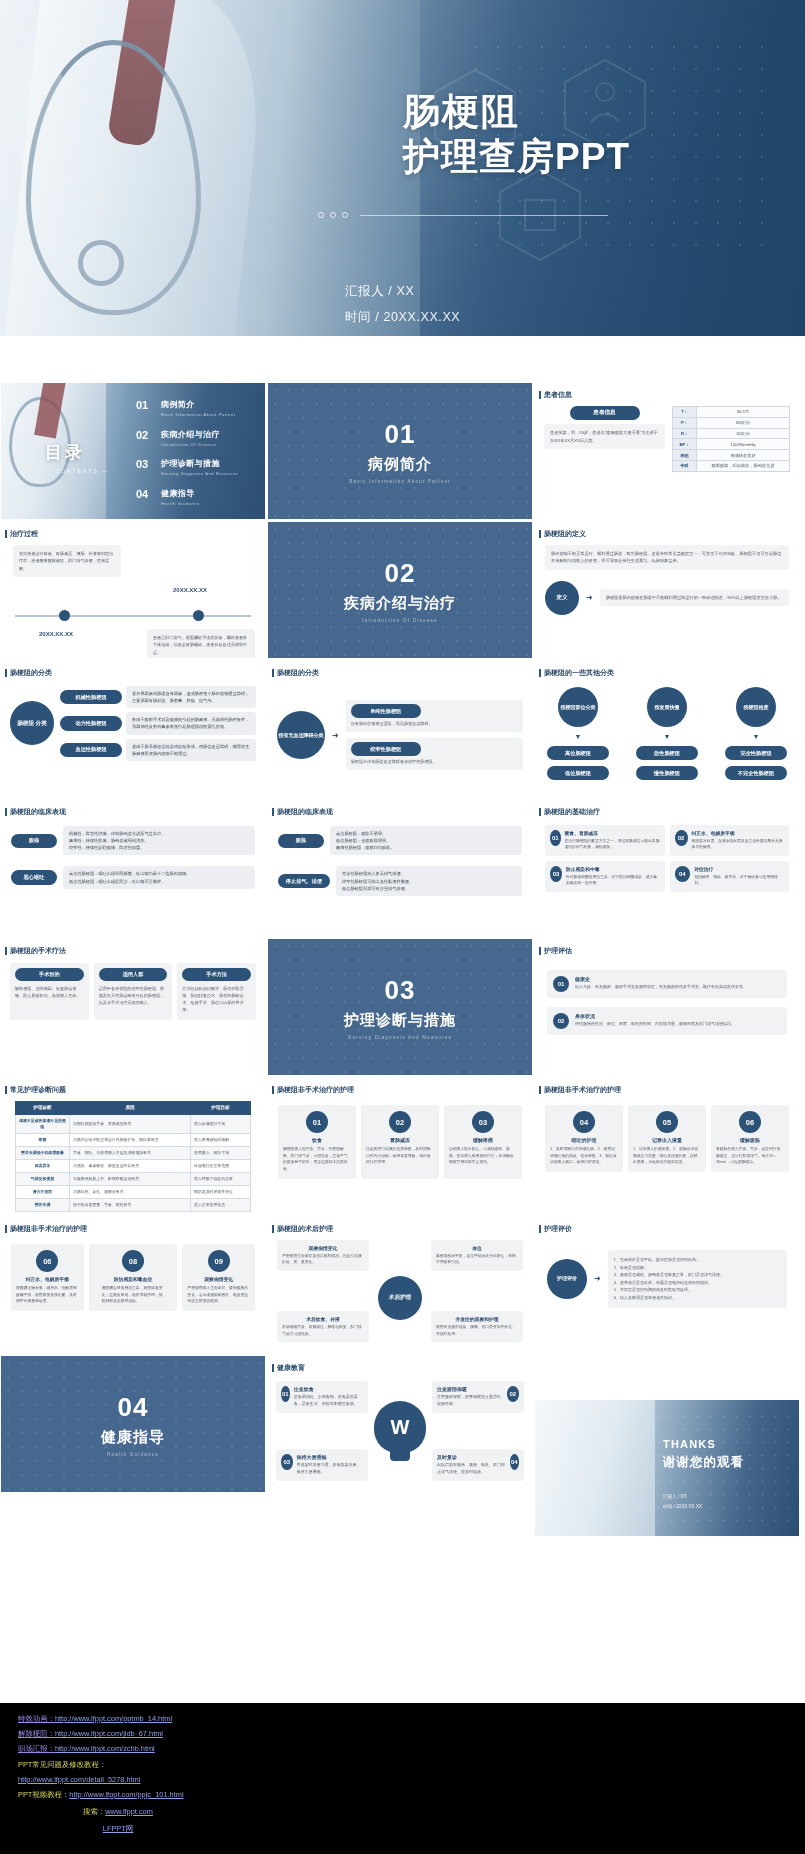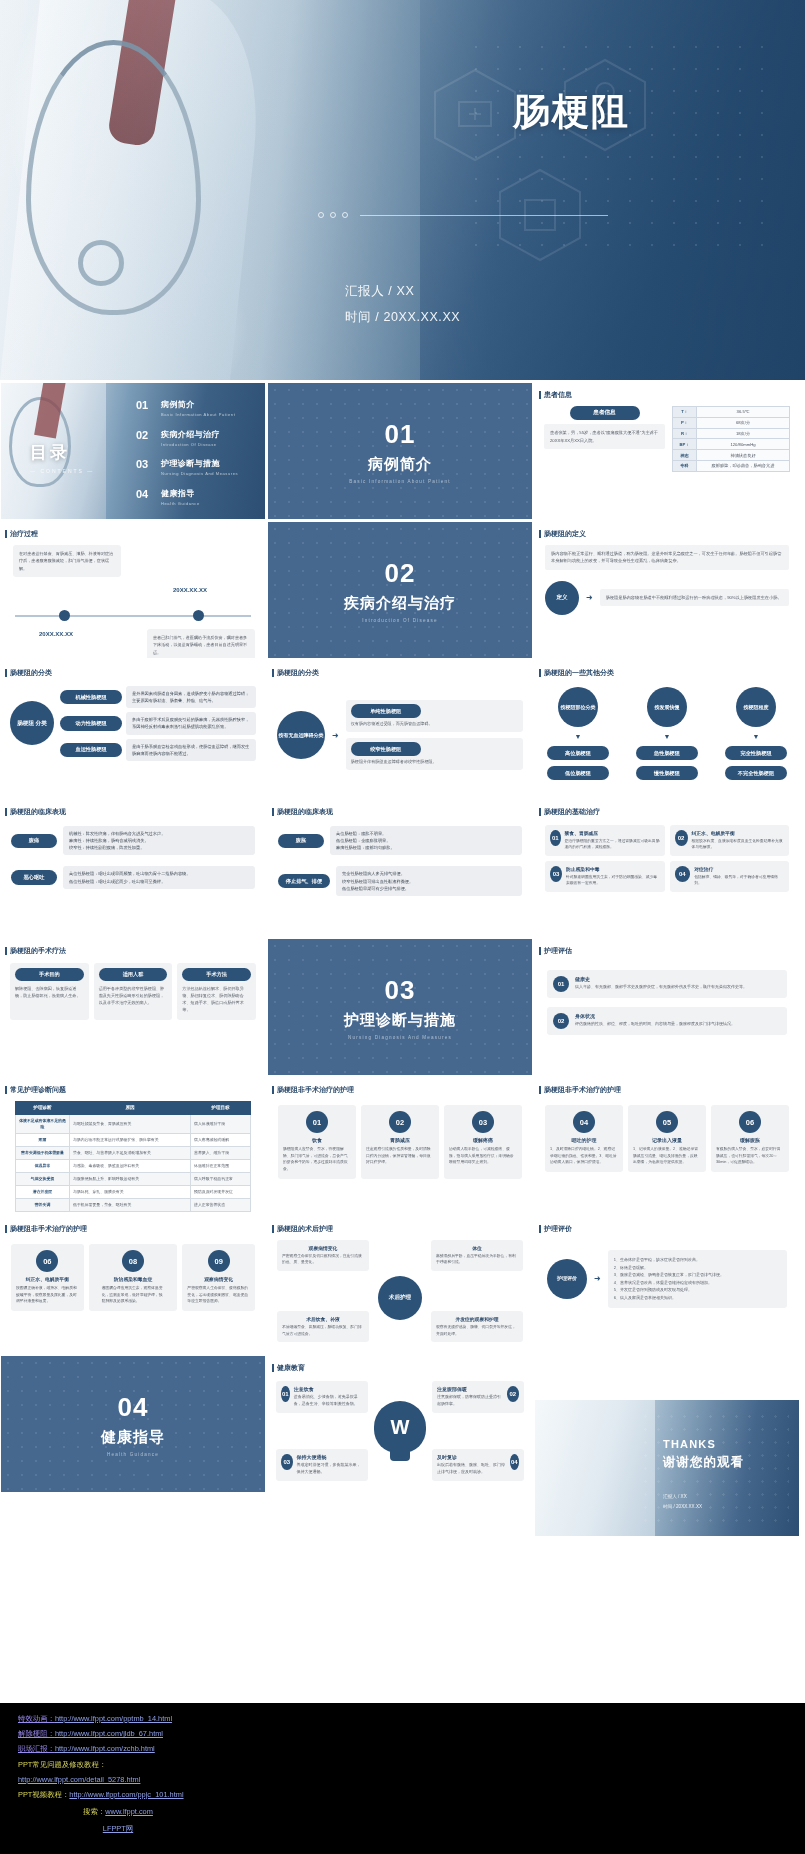--- a/index.html
+++ b/index.html
@@ -5,21 +5,21 @@
   * { box-sizing: border-box; margin:0; padding:0; }
   html,body { background:#fff; }
   body {
     width:805px; height:1854px; position:relative; overflow:hidden;
     font-family:"Liberation Sans","DejaVu Sans",sans-serif;
     color:#222;
   }
   .page { width:805px; height:1854px; position:relative; background:#ffffff; }
 
   
-  .cover { position:absolute; left:0; top:0; width:805px; height:380px; overflow:hidden;
+  .cover { position:absolute; left:0; top:0; width:805px; height:336px; overflow:hidden;
            background:linear-gradient(115deg,#dfe8ef 0%,#cdd9e4 18%,#8fa9bf 38%,#4a6c8e 62%,#2f5377 80%,#254a6d 100%); }
   .cover .photo {
      position:absolute; left:0; top:0; width:420px; height:380px;
      background:
        radial-gradient(ellipse 120px 200px at 90px 120px, rgba(255,255,255,.92), rgba(255,255,255,0) 70%),
        radial-gradient(ellipse 150px 120px at 140px 330px, rgba(255,255,255,.85), rgba(255,255,255,0) 72%),
        linear-gradient(100deg,#eef3f7 0%,#e3ebf2 30%,#c3d2de 55%,#9fb6c8 78%,#7e9cb4 100%);
      filter:blur(.2px);
   }
   .cover .coat {
@@ -76,21 +76,21 @@
      background-image:radial-gradient(circle,#fff 1px, transparent 1.1px); background-size:14px 14px; }
 
   
   .toc { height:136px; position:relative; overflow:hidden;
          background:linear-gradient(100deg,#e9eff4 0%,#c9d8e4 22%,#7b9cb8 45%,#3c6084 72%,#2b4e72 100%); }
   .toc .img { position:absolute; left:0; top:0; width:105px; height:136px;
      background:linear-gradient(105deg,#f2f6f9 0%,#e2eaf1 45%,#bdcedd 80%,#9db4c8 100%); }
   .toc .tieS { position:absolute; left:38px; top:-4px; width:22px; height:58px; background:#8b4a4f; transform:rotate(10deg); opacity:.8;}
   .toc .stethS { position:absolute; left:8px; top:14px; width:62px; height:90px; border:3px solid rgba(150,172,190,.9);
      border-radius:50% 50% 45% 45%/55% 55% 45% 45%; }
-  .toc .word { position:absolute; left:29px; top:58px; color:#fff; }
+  .toc .word { position:absolute; left:44px; top:58px; color:#fff; }
   .toc .word .cn { font-size:17px; font-weight:bold; letter-spacing:3px; text-shadow:0 1px 4px rgba(0,0,0,.3); }
   .toc .word .en { font-size:5px; letter-spacing:2px; opacity:.8; margin-top:4px; white-space:nowrap;}
   .toc .items { position:absolute; left:135px; top:16px; }
   .toc .it { display:flex; align-items:flex-start; gap:9px; margin-bottom:11.5px; }
   .toc .it .n { color:#fff; font-size:11px; font-weight:bold; width:16px; }
   .toc .it .cn { color:#fff; font-size:8px; font-weight:bold; letter-spacing:.4px; }
   .toc .it .en { color:rgba(255,255,255,.65); font-size:4px; letter-spacing:.6px; margin-top:2px; }
 
   
   .pat { height:136px; padding:0; }
@@ -190,20 +190,21 @@
       <rect x="54" y="52" width="32" height="24" fill="none" stroke="#fff" stroke-width="2"></rect>
       <path d="M70 58 v12 M64 64 h12" stroke="#fff" stroke-width="2"></path>
       <polygon points="200,10 240,32 240,78 200,100 160,78 160,32" fill="none" stroke="#fff" stroke-width="2"></polygon>
       <circle cx="200" cy="42" r="9" fill="none" stroke="#fff" stroke-width="2"></circle>
       <path d="M186 72 q14 -16 28 0" fill="none" stroke="#fff" stroke-width="2"></path>
       <polygon points="135,120 175,142 175,188 135,210 95,188 95,142" fill="none" stroke="#fff" stroke-width="2"></polygon>
       <path d="M120 150 h30 v30 h-30z" fill="none" stroke="#fff" stroke-width="2"></path>
     </svg>
     <div class="cover-title">
       <h1>肠梗阻</h1>
+      <h2>护理查房PPT</h2>
     </div>
     <div class="cover-rule">
       <i></i>
         <i></i>
         <i></i>
         <span class="line"></span>
     </div>
     <div class="cover-meta">
       <div>汇报人 / XX</div>
       <div>时间 / 20XX.XX.XX</div>

